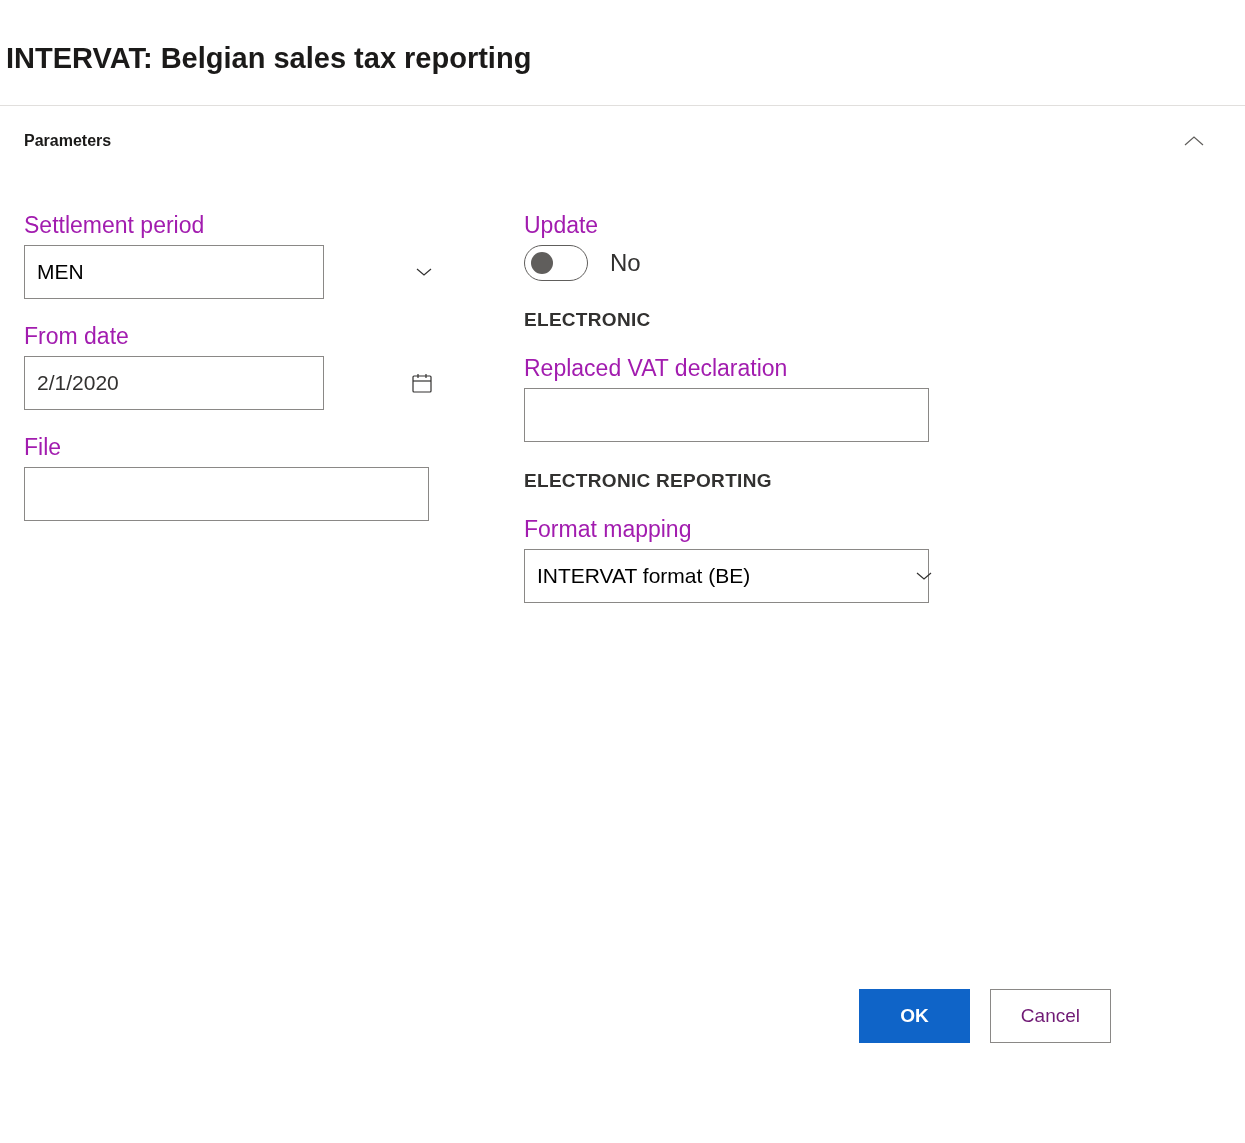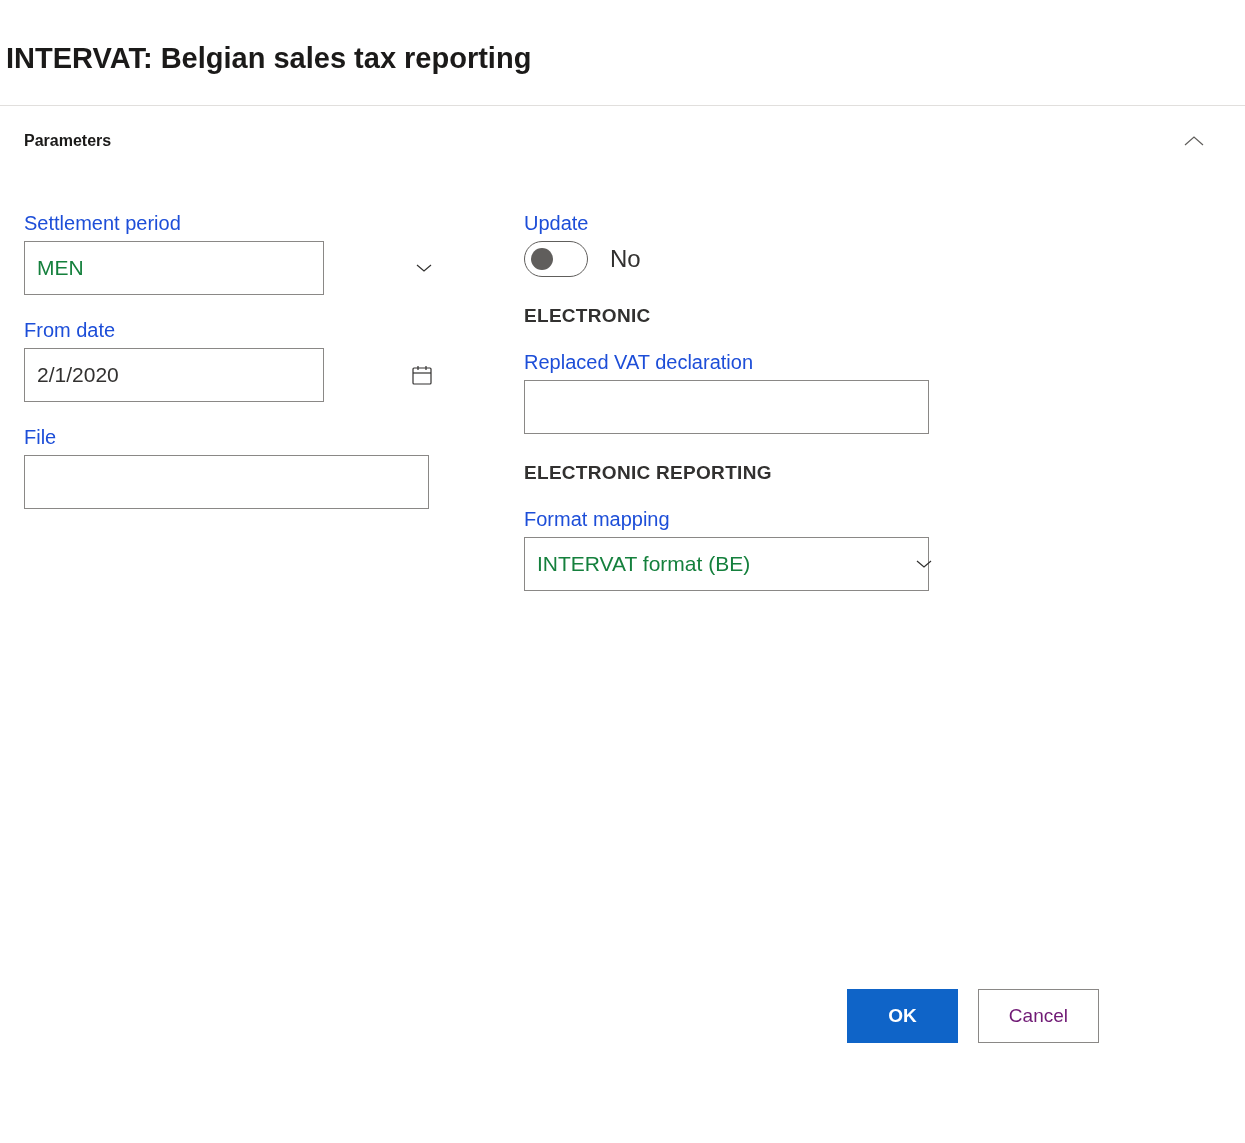--- a/index.html
+++ b/index.html
@@ -62,22 +62,22 @@
     .col-left {
       width: 420px;
     }
     .col-right {
       width: 420px;
     }
     .field {
       margin-bottom: 24px;
     }
     .field-label {
-      font-size: 20px;
-      color: #1d4ed8;
+      font-size: 23px;
+      color: #a21caf;
       margin-bottom: 6px;
     }
     .group-label {
       font-size: 19px;
       font-weight: 700;
       color: #323130;
       letter-spacing: 0.3px;
       margin-top: 28px;
       margin-bottom: 24px;
     }
@@ -93,21 +93,21 @@
       font-size: 21px;
       padding: 0 12px;
       color: #323130;
       font-family: inherit;
       background: #fff;
     }
     .text-input.wide {
       width: 405px;
     }
     .text-input.link {
-      color: #15803d;
+      color: #000000;
     }
     .input-icon-right {
       position: absolute;
       right: 10px;
       top: 50%;
       transform: translateY(-50%);
       pointer-events: none;
       display: flex;
       align-items: center;
       justify-content: center;
@@ -144,21 +144,21 @@
       border-radius: 50%;
       background: #605e5c;
     }
     .toggle-label {
       font-size: 24px;
       color: #323130;
     }
     .footer {
       position: absolute;
       bottom: 100px;
-      right: 146px;
+      right: 134px;
       display: flex;
       gap: 20px;
     }
     .btn {
       font-size: 19px;
       font-family: inherit;
       height: 54px;
       padding: 0 30px;
       cursor: pointer;
       border: 1px solid #8a8886;

